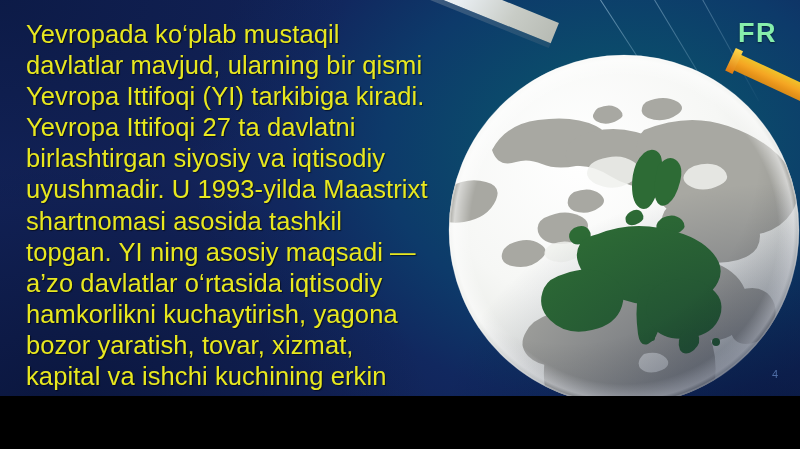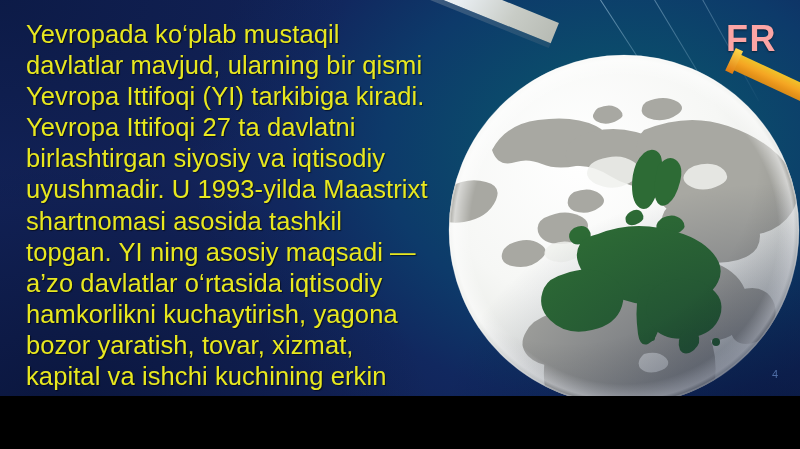--- a/index.html
+++ b/index.html
@@ -108,22 +108,22 @@
     letter-spacing: .1px;
     text-shadow: 1px 1px 1px rgba(0,0,0,0.55);
     white-space: pre-wrap;
   }
 
   
   .fr-logo {
     position: absolute;
     right: 23px;
     top: 18px;
-    color: #fca5a5;
-    font-size: 36px;
+    color: #86efac;
+    font-size: 27px;
     font-weight: 700;
     letter-spacing: 1.5px;
     text-shadow: 0 1px 2px rgba(0,0,0,0.5);
   }
 
   
   .page-num {
     position: absolute;
     right: 22px;
     bottom: 16px;

